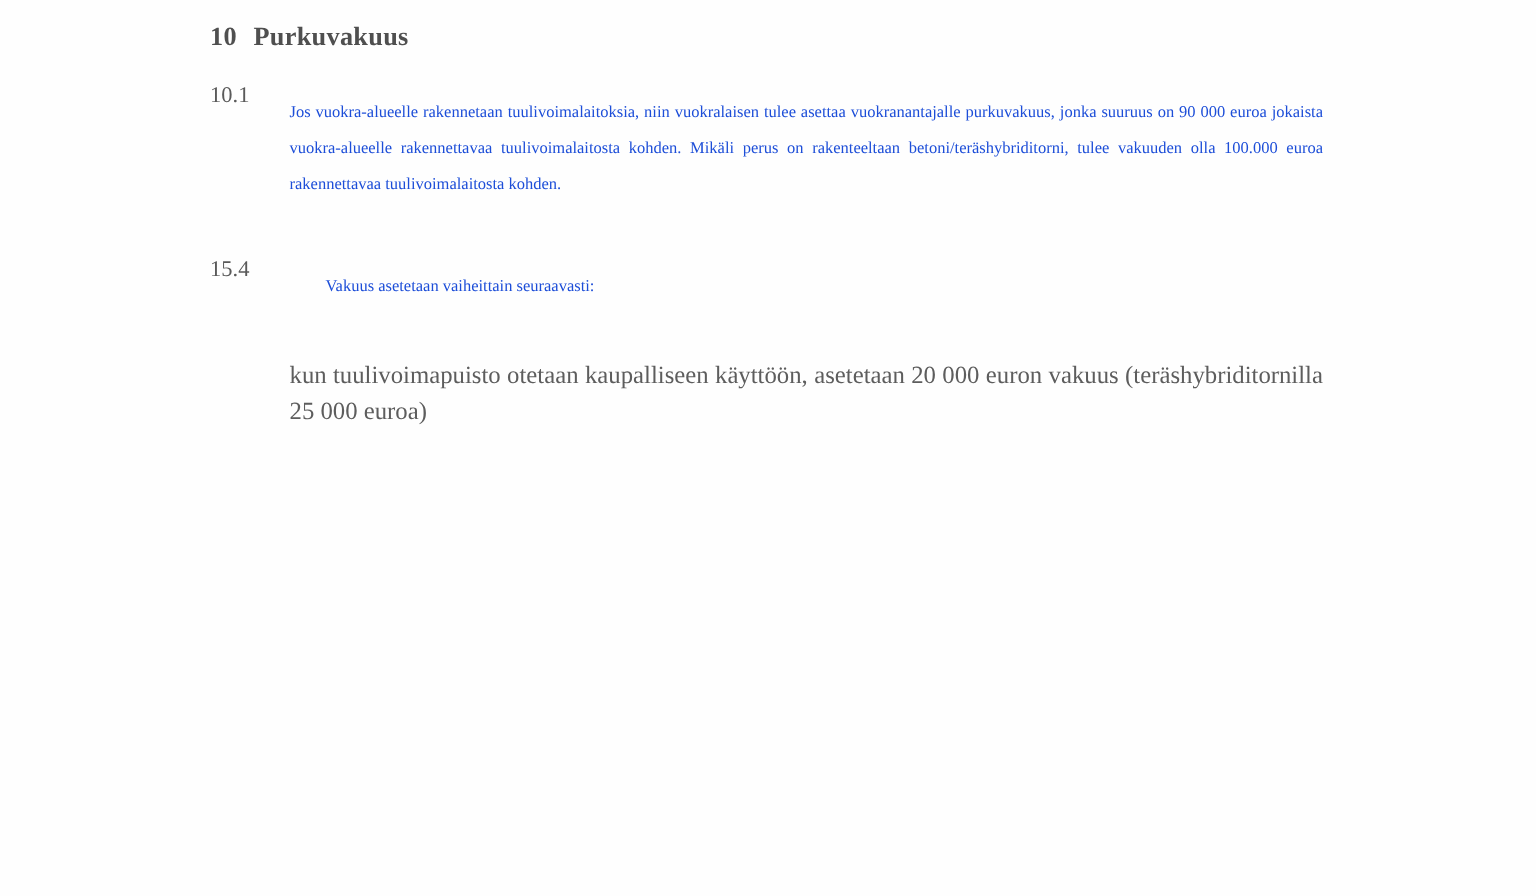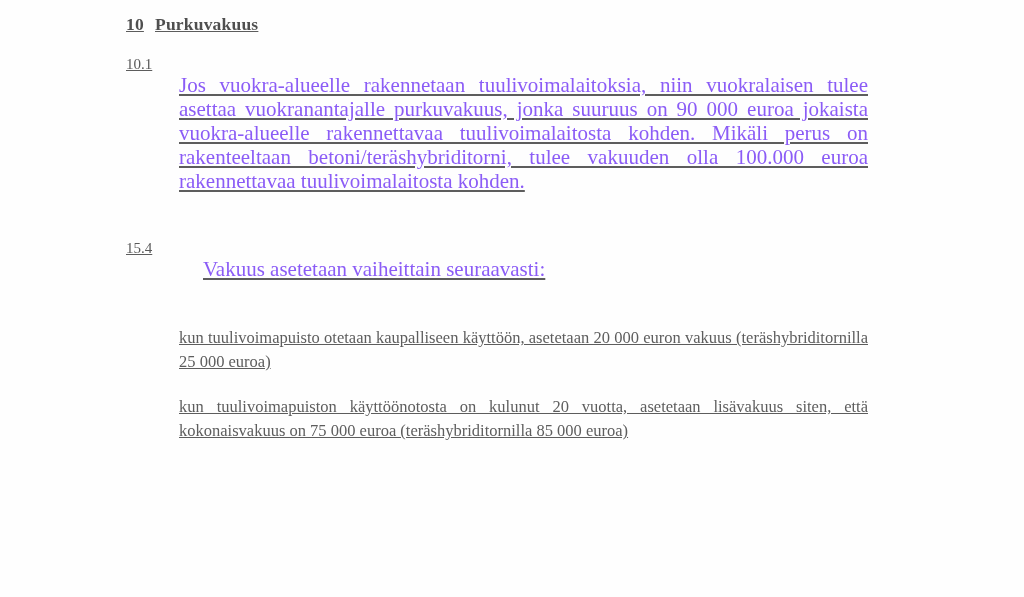--- a/index.html
+++ b/index.html
@@ -19,24 +19,23 @@
   .page {
     position: relative;
     width: 1024px;
     height: 597px;
     background: #fefefe;
   }
 
   
   .content {
     position: absolute;
-    left: 126px;
+    left: 140px;
     top: 14px;
     width: 742px; 
-    text-decoration: underline;
   }
 
   
   .heading {
     display: flex;
     align-items: baseline;
     font-weight: bold;
     font-size: 17.5px;
     letter-spacing: 0.2px;
     color: #4f4f4f;
@@ -60,25 +59,25 @@
   .clause-number {
     width: 53px;
     flex: 0 0 53px;
     font-size: 15px;
     line-height: 24px;
     color: #5a5a5a;
     white-space: nowrap;
   }
   .clause-body {
     flex: 1 1 auto;
-    font-size: 21px;
+    font-size: 11px;
     line-height: 24px;
     text-align: justify;
     text-justify: inter-word;
-    color: #8b5cf6;
+    color: #1d4ed8;
     hyphens: manual;
   }
   .clause-body.single-line {
     text-align: left;
     margin-left: 24px;
   }
 
   
   .subitems {
     margin-top: 24px;
@@ -118,17 +117,16 @@
       <p class="clause-body">Jos vuokra-alueelle rakennetaan tuulivoimalaitoksia, niin vuokralaisen tulee asettaa vuokranantajalle purkuvakuus, jonka suuruus on 90 000 euroa jokaista vuokra-alueelle rakennettavaa tuulivoimalaitosta kohden. Mikäli perus on rakenteeltaan betoni/teräshybriditorni, tulee vakuuden olla 100.000 euroa rakennettavaa tuulivoimalaitosta kohden.</p>
     </div>
 
     <div class="clause">
       <span class="clause-number">15.4</span>
       <p class="clause-body single-line">Vakuus asetetaan vaiheittain seuraavasti:</p>
     </div>
 
     <div class="subitems">
       <p class="subitem">kun tuulivoimapuisto otetaan kaupalliseen käyttöön, asetetaan 20 000 euron vakuus (teräshybriditornilla 25 000 euroa)</p>
-      <p class="subitem">kun tuulivoimapuiston käyttöönotosta on kulunut 20 vuotta, asetetaan lisävakuus siten, että kokonaisvakuus on 75 000 euroa (teräshybriditornilla 85 000 euroa)</p>
     </div>
 
   </div>
 </div>
 
 </body></html>

